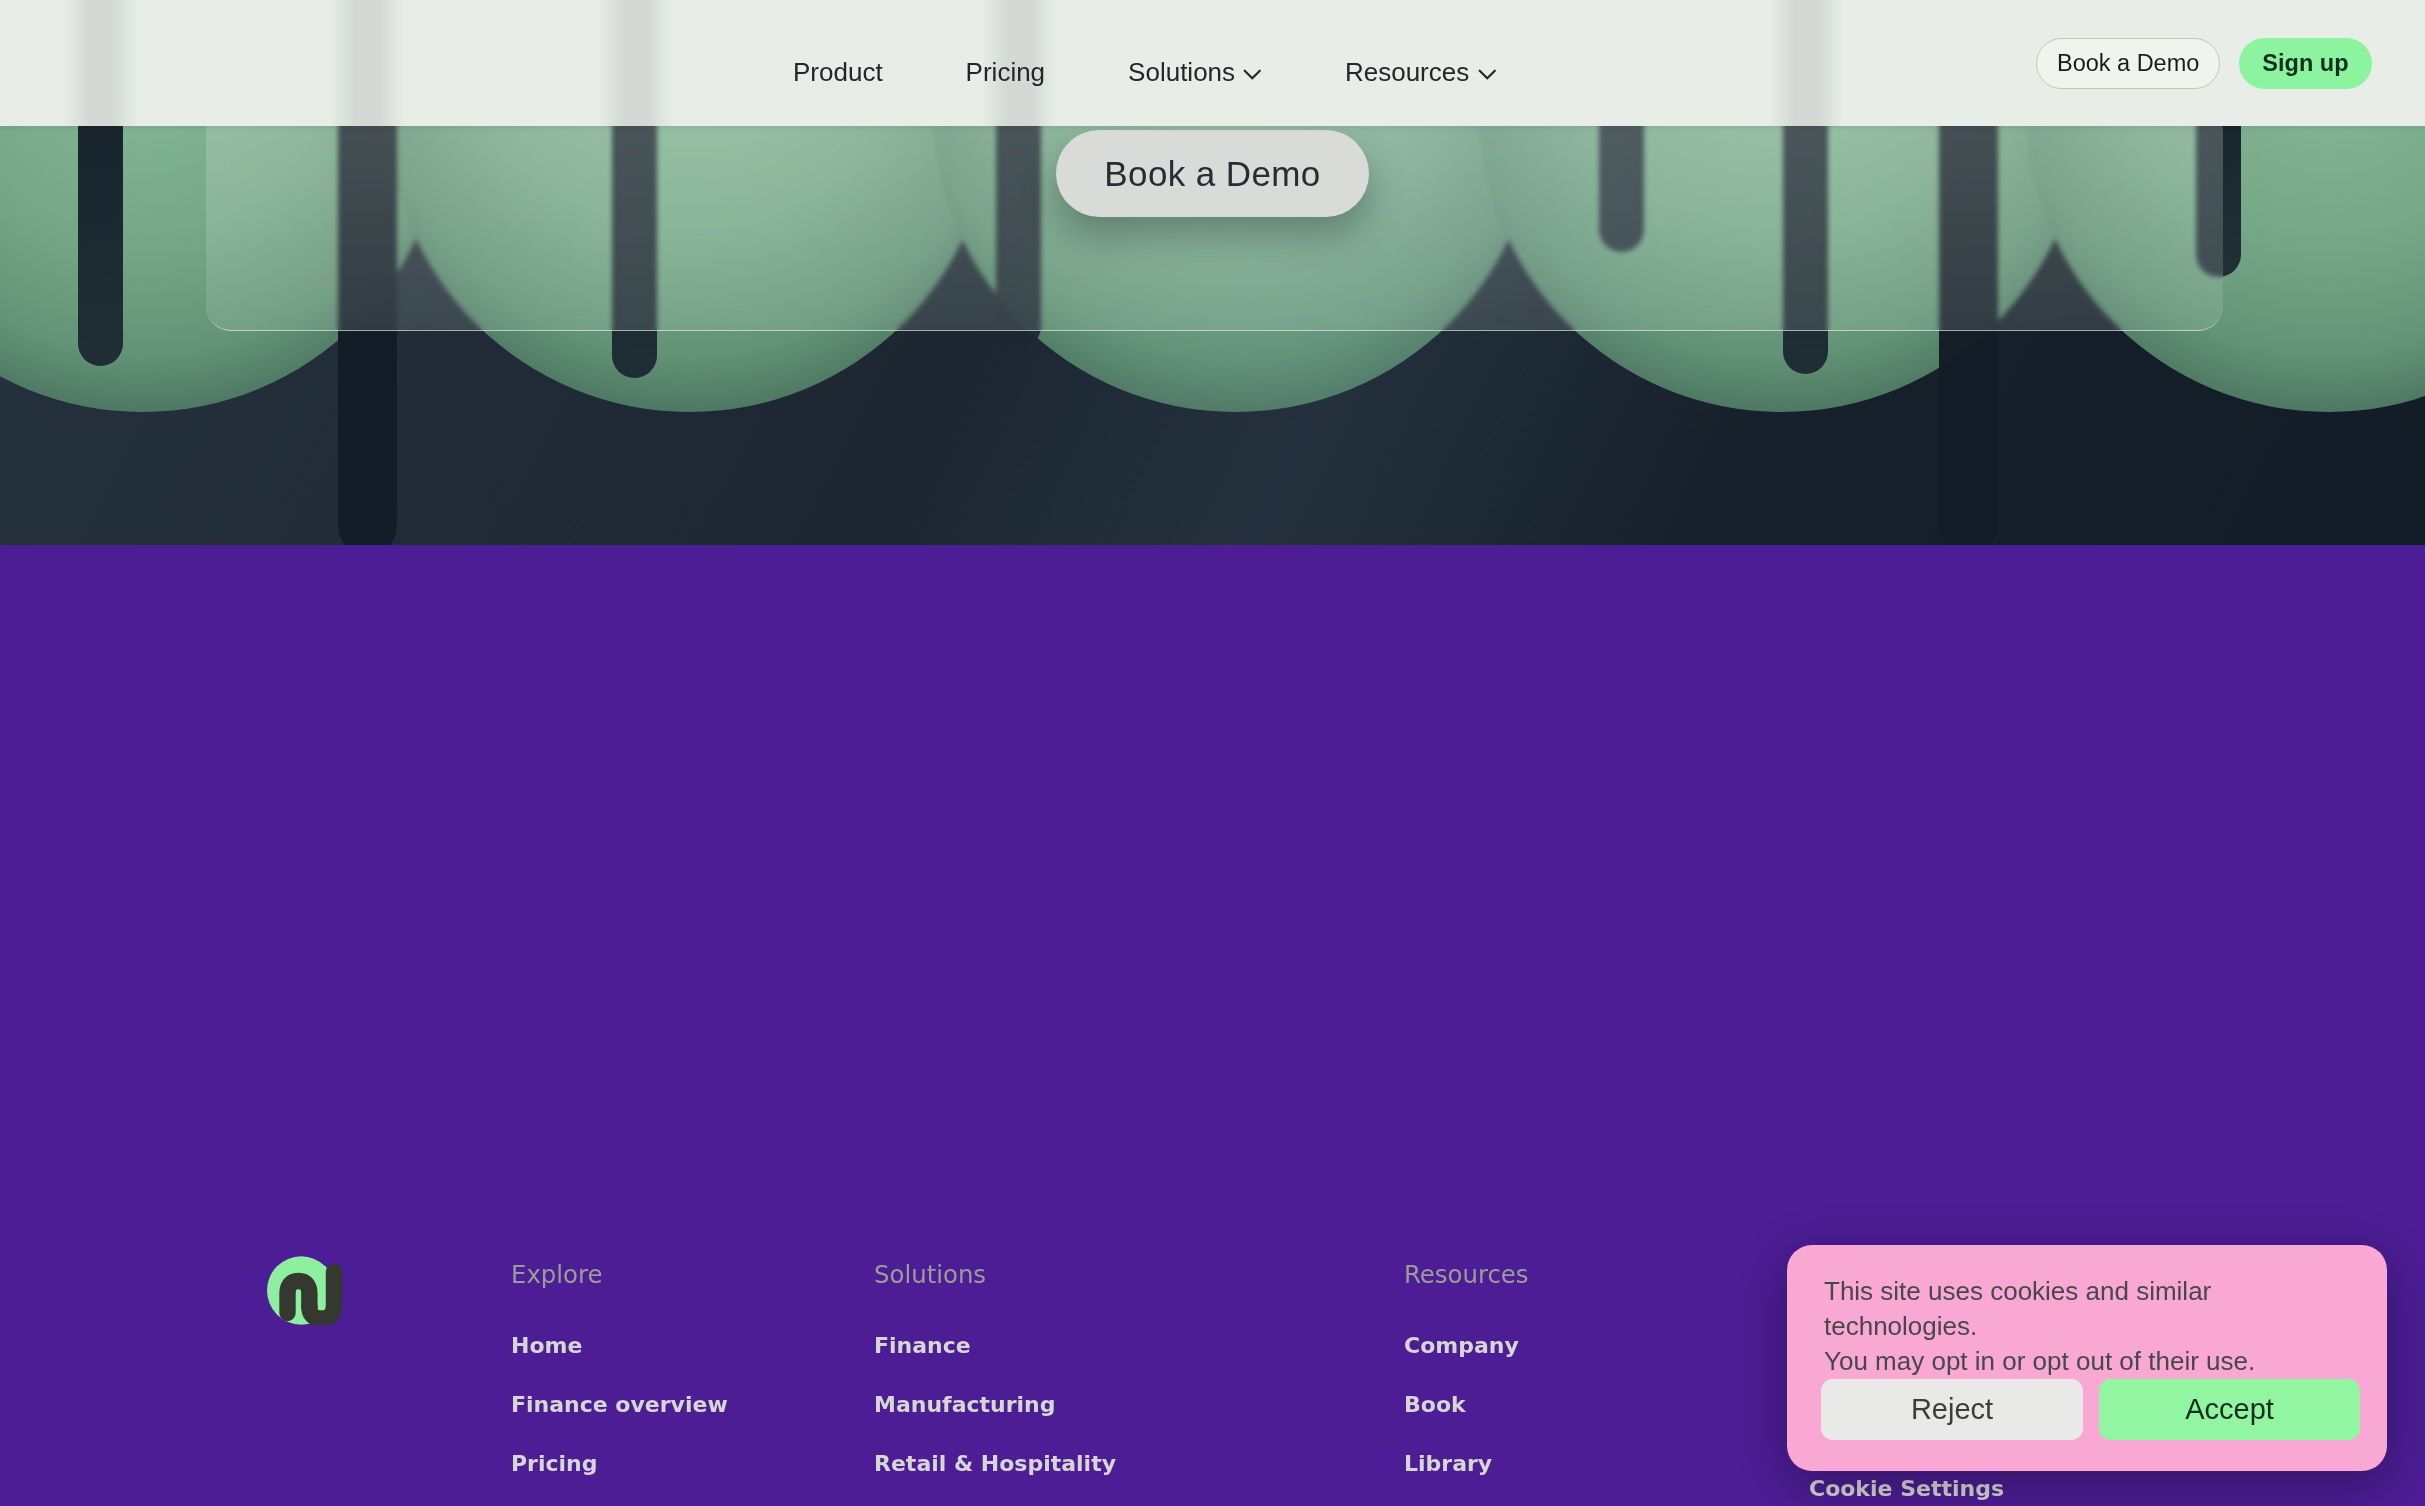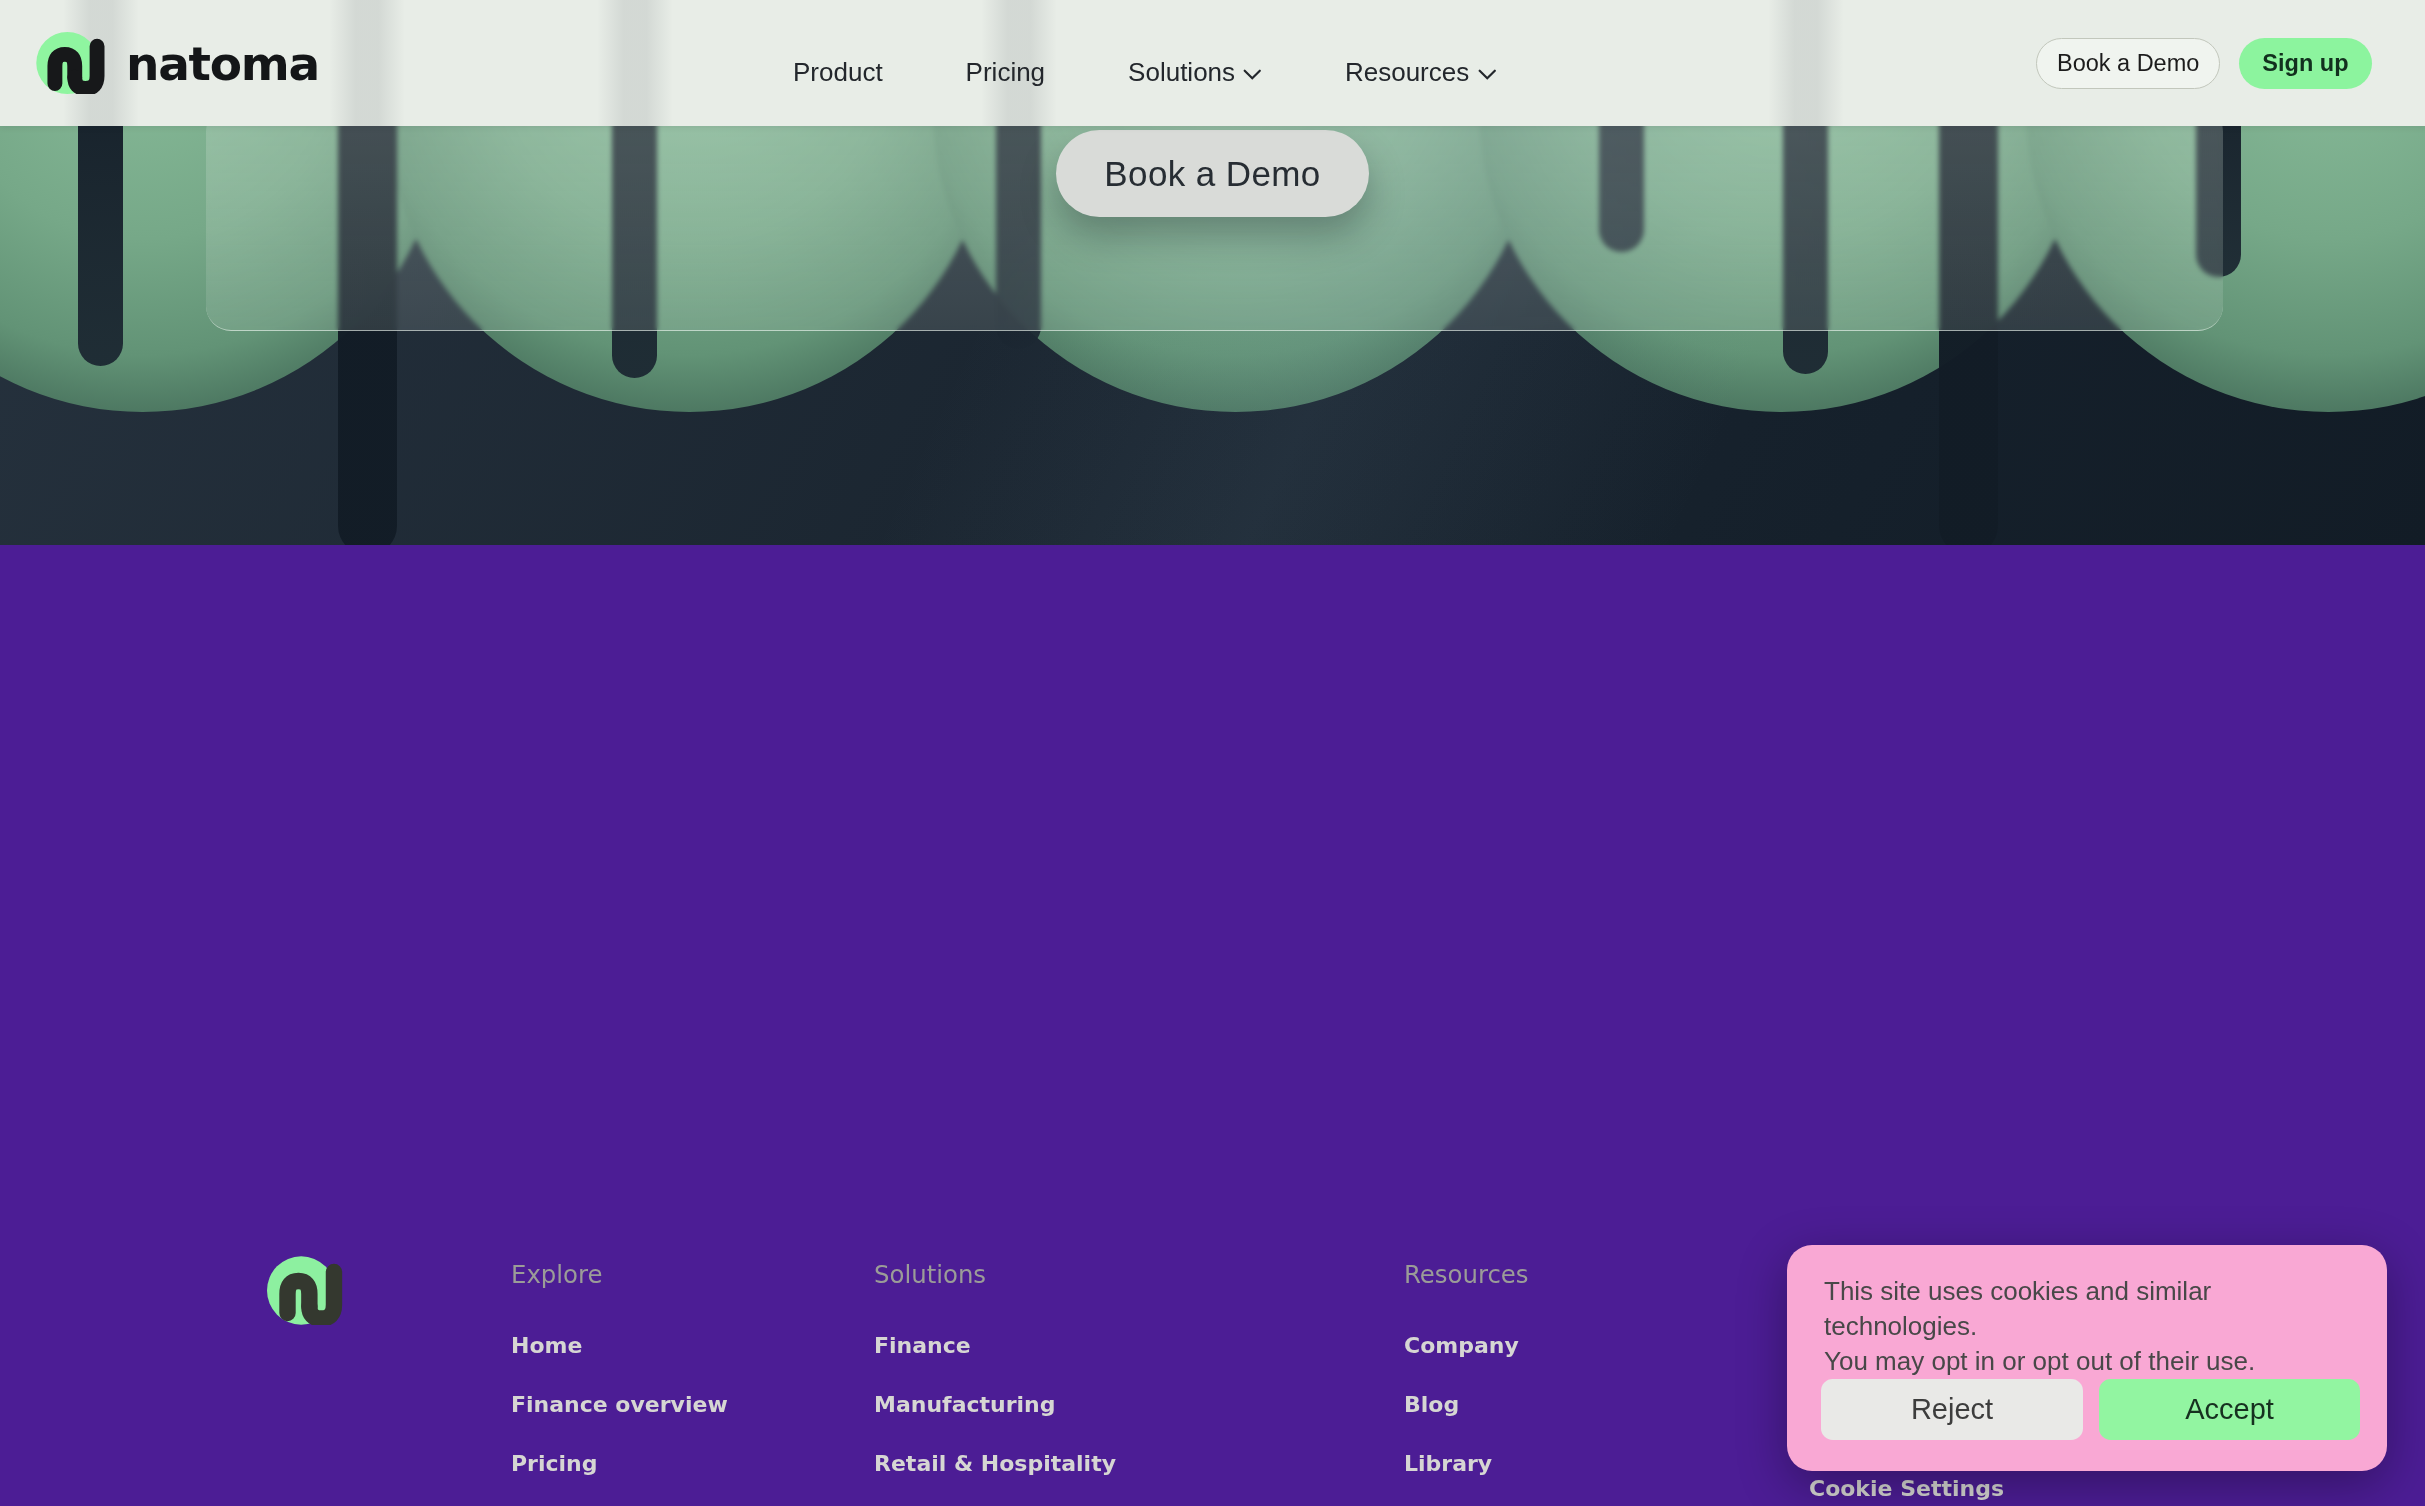--- a/index.html
+++ b/index.html
@@ -132,28 +132,20 @@
   <div class="stem wide" style="left:1939px;height:555px"></div>
   <div class="stem" style="left:2196px;height:277px"></div>
 
   <div class="streak"></div>
   <div class="glass"></div>
 
   <button class="hero-cta">Book a Demo</button>
 </section>
 
 <header class="navbar">
-  <div class="brand">
-    <svg width="75" height="62" viewBox="0 0 120 100">
-      <circle cx="50" cy="50" r="50" fill="#8ff5a0"></circle>
-      <path d="M30,83 L30,55 Q30,36 46,36 Q62,36 62,55 L62,73" fill="none" stroke="#17181a" stroke-width="24" stroke-linecap="round"></path>
-      <path d="M62,73 Q62,91 79,91 Q98,91 98,71 L98,23" fill="none" stroke="#17181a" stroke-width="24" stroke-linecap="round"></path>
-    </svg>
-    <span class="wordmark">natoma</span>
-  </div>
 
   <nav class="nav-links">
     <a class="nav-link">
       <span>Product</span>
     </a>
     <a class="nav-link">
       <span>Pricing</span>
     </a>
     <a class="nav-link">
       <span>Solutions</span>
@@ -221,21 +213,21 @@
     </ul>
   </div>
 
   <div class="fcol" id="col-resources">
     <h4>Resources</h4>
     <ul>
       <li>
           <a>Company</a>
         </li>
       <li>
-          <a>Blog</a>
+          <a>Book</a>
         </li>
       <li>
           <a>Library</a>
         </li>
       <li>
           <a>LinkedIn</a>
         </li>
     </ul>
   </div>
 

